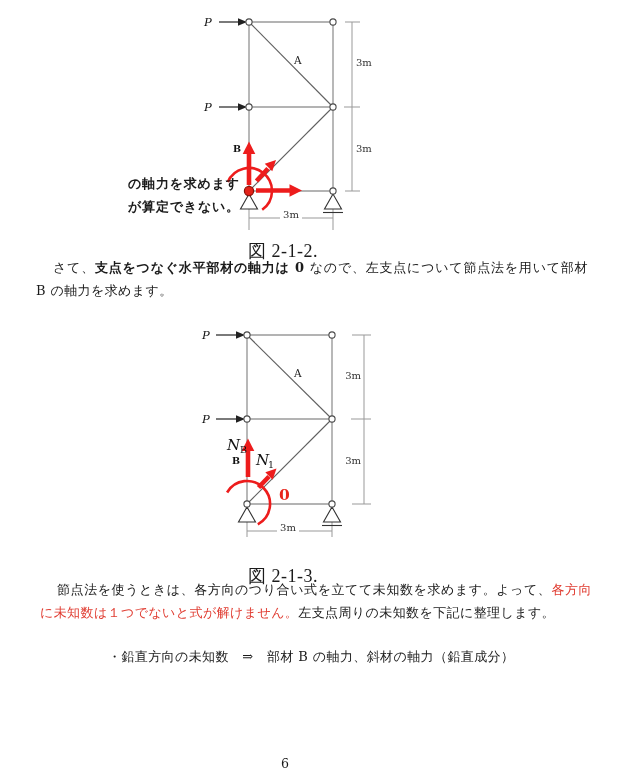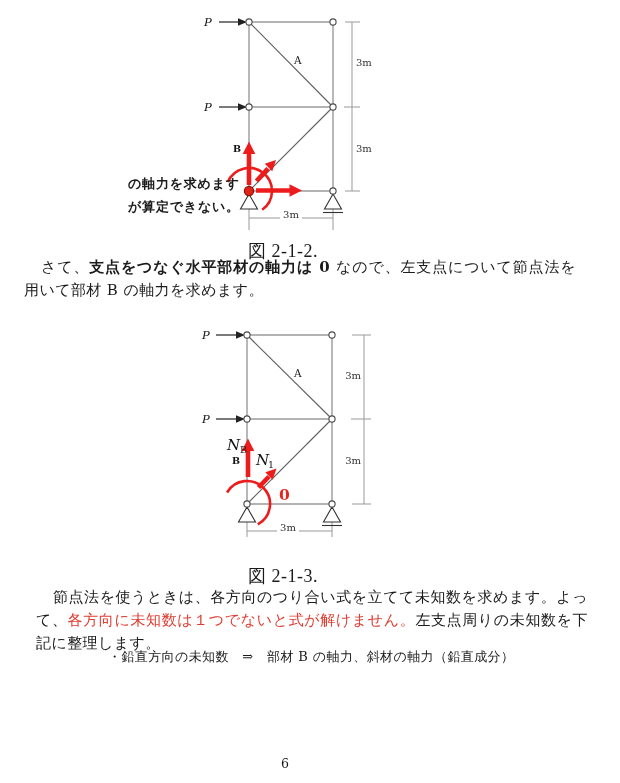--- a/index.html
+++ b/index.html
@@ -1,21 +1,21 @@
 <!DOCTYPE html>
 <html><head>
 <meta charset="utf-8">
 <style>
   html,body{margin:0;padding:0;background:#fff;}
   #page{
     position:relative;width:620px;height:783px;background:#ffffff;overflow:hidden;
     font-family:"DejaVu Serif","Liberation Serif",serif;color:#1b1b1b;
   }
   .para{
-    position:absolute;left:24px;width:552px;font-size:15px;line-height:23px;
+    position:absolute;left:36px;width:552px;font-size:13px;line-height:23px;
     letter-spacing:.4px;text-indent:17px;text-align:justify;
   }
   .bold{font-weight:bold;}
   .red{color:#e03c31;}
   .fig-caption{
     position:absolute;left:120px;width:326px;text-align:center;font-size:18px;
     letter-spacing:.5px;
     font-family:Liberation Serif, serif;
   }
   .fig-annot{
@@ -197,21 +197,21 @@
     <text x="232" y="464" font-size="9.5" font-weight="bold" fill="#111">B</text>
     <text x="227" y="450" font-size="15" font-style="italic" fill="#111">N</text>
     <text x="240" y="453" font-size="9.5" fill="#111">B</text>
     <text x="256" y="465" font-size="15" font-style="italic" fill="#111">N</text>
     <text x="268" y="468" font-size="9.5" fill="#111">1</text>
     <text x="279" y="500" font-size="15.5" font-weight="bold" fill="#e8251c">0</text>
   </svg>
 
   <div class="fig-caption" style="top:564px;">図 2-1-3.</div>
 
-  <p class="para" style="top:574px;margin:12px;">
+  <p class="para" style="top:574px;margin:4px;">
     <span>節点法を使うときは、各方向のつり合い式を立てて未知数を求めます。よって、</span><span class="red">各方向に未知数は１つでないと式が解けません。</span><span>左支点周りの未知数を下記に整理します。</span>
   </p>
 
   <div class="note-line" style="left:108px;top:648px;">・鉛直方向の未知数　⇒　部材 B の軸力、斜材の軸力（鉛直成分）</div>
 
   <div class="page-num">6</div>
 
 </div>
 
 </body></html>

